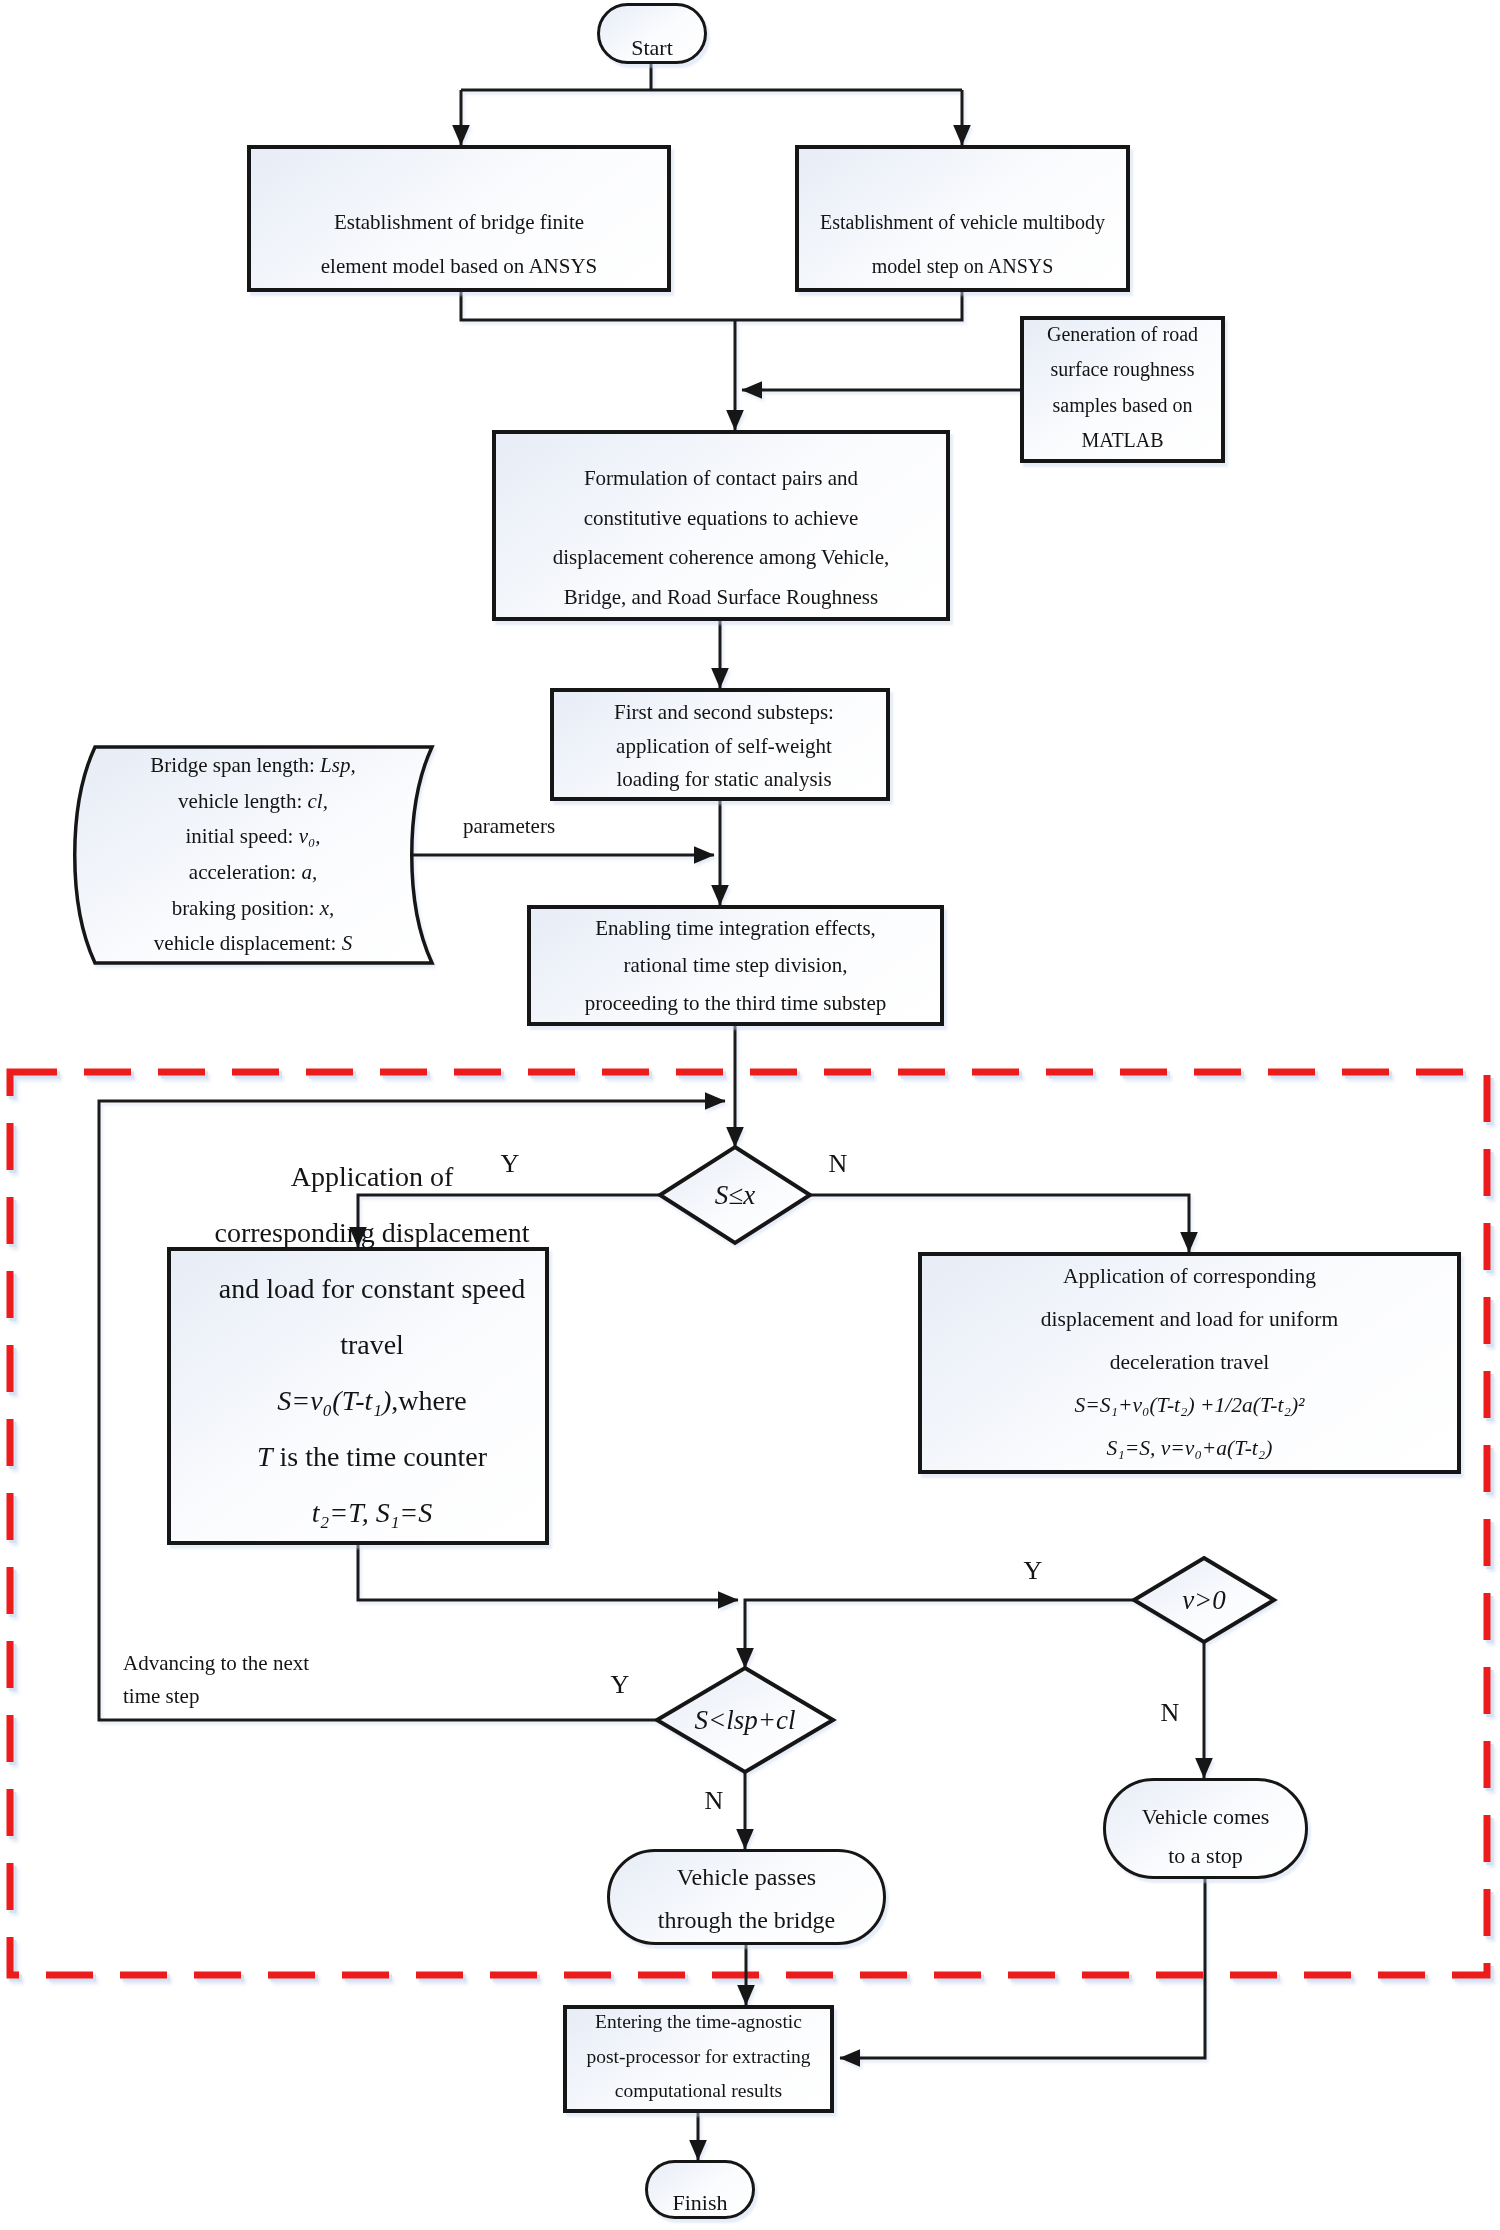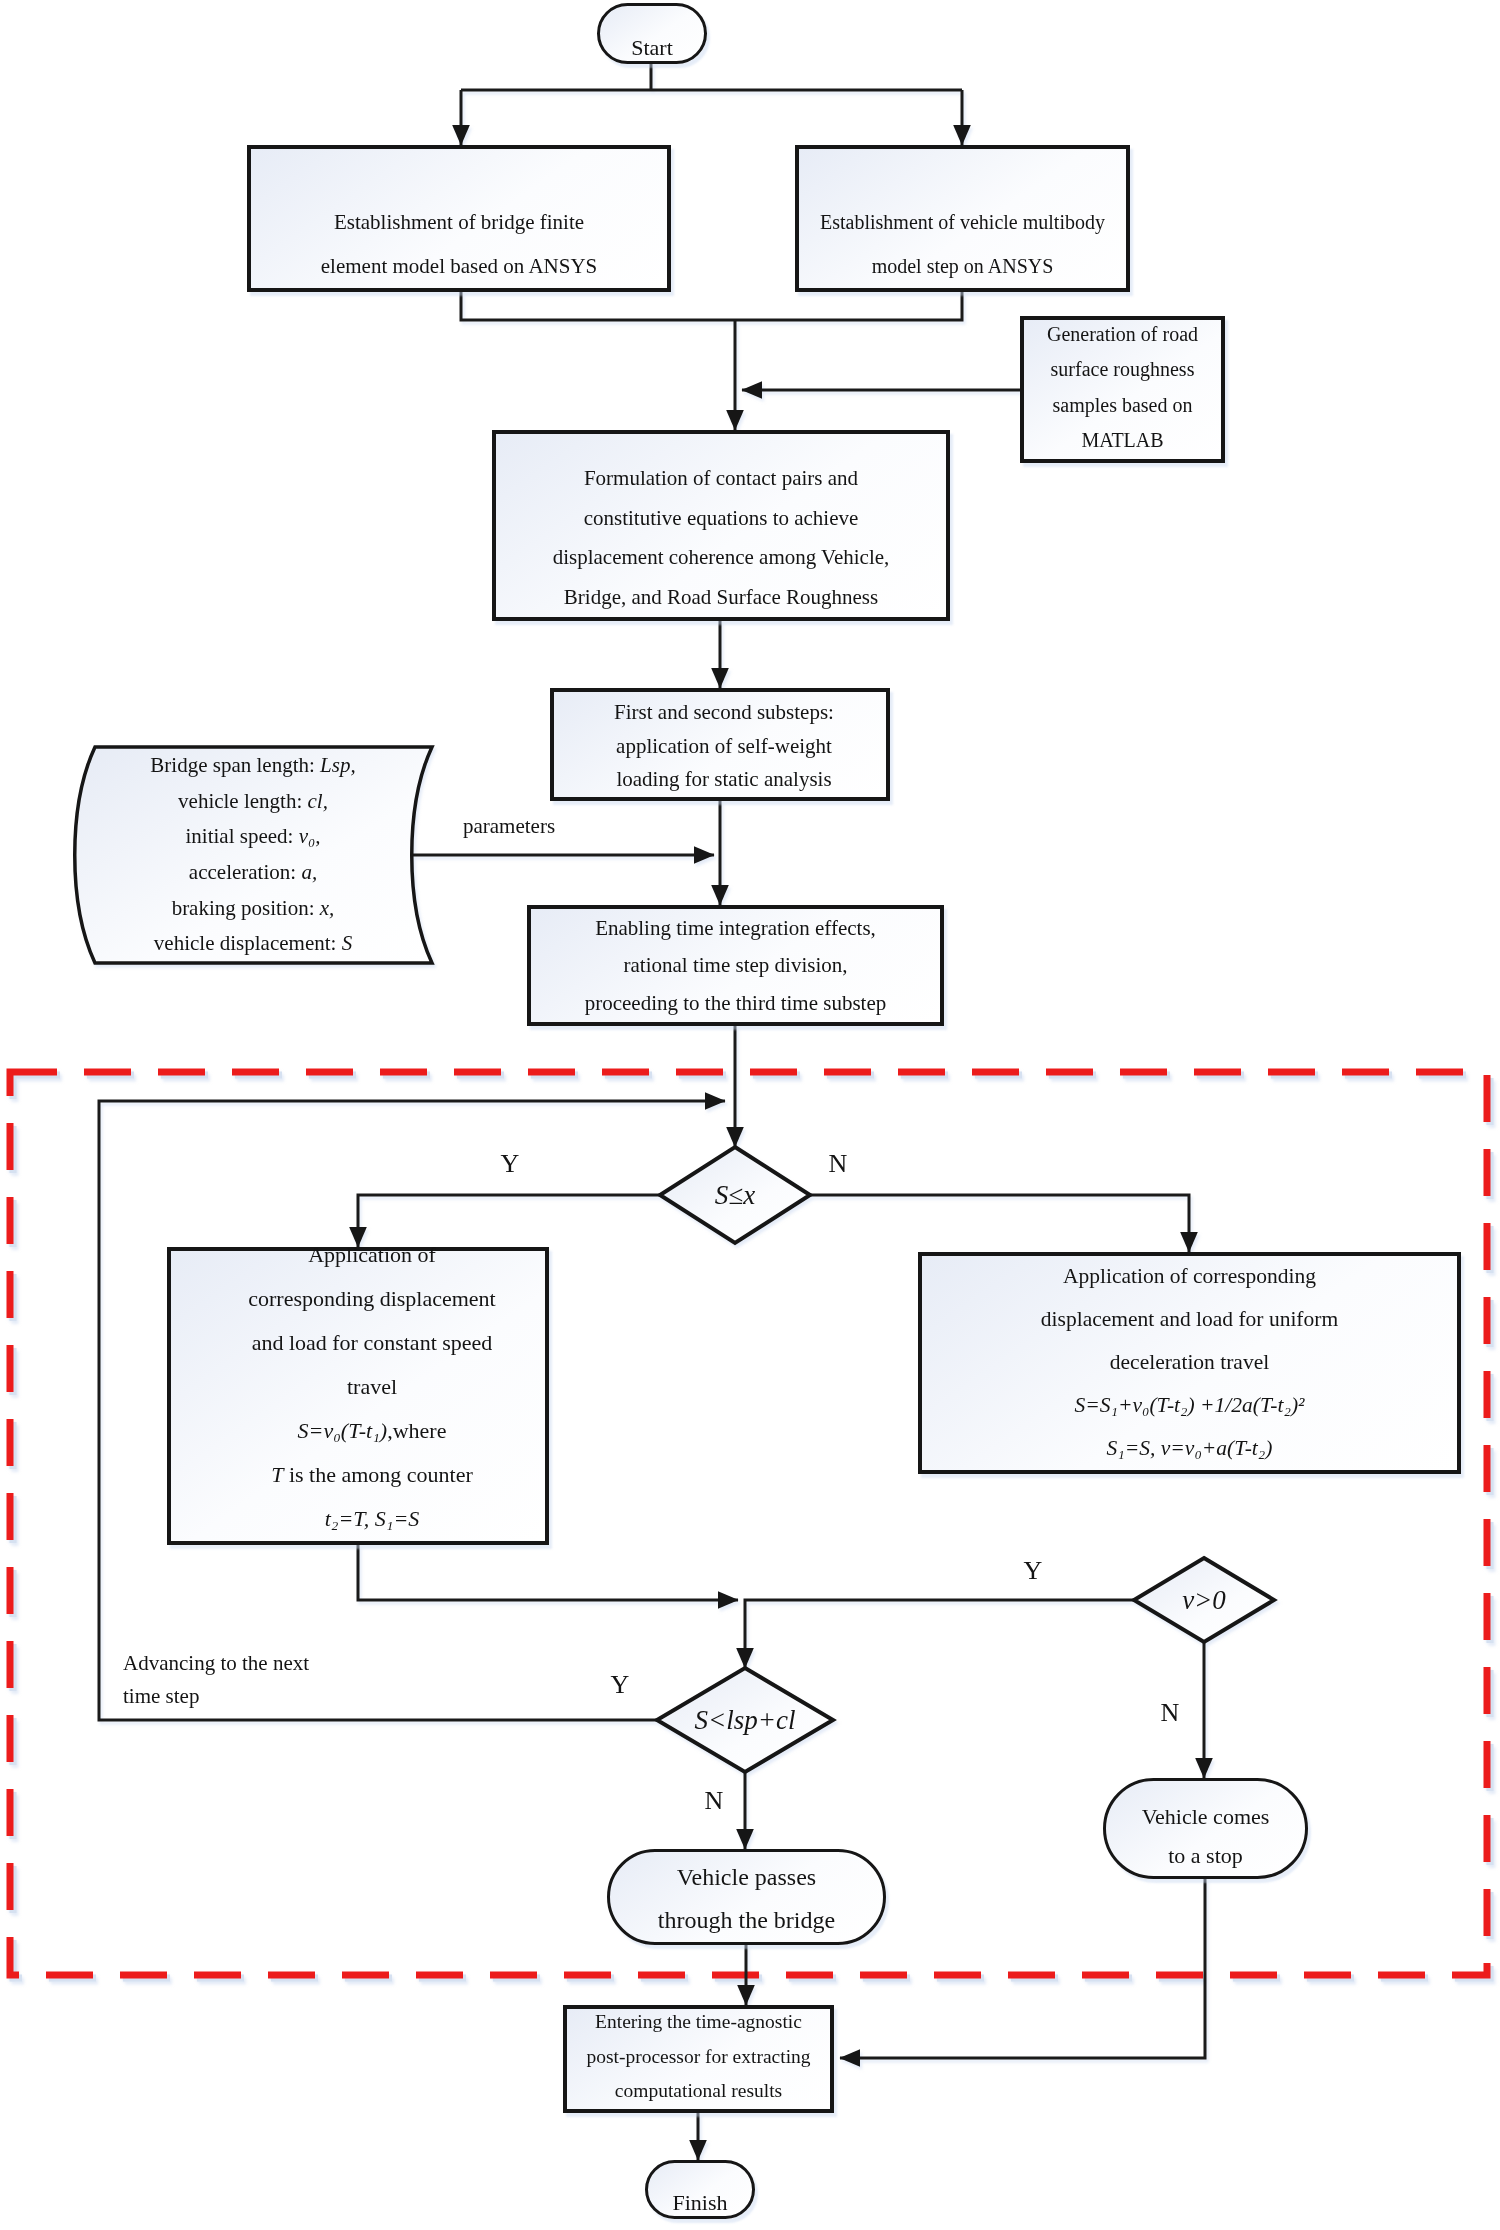--- a/index.html
+++ b/index.html
@@ -127,27 +127,27 @@
       <div><span>braking position: </span><span class="it">x,</span></div>
       <div><span>vehicle displacement: </span><span class="it">S</span></div>
     </div>
 
   <div class="node" style="left:527px;top:905px;width:417px;height:121px;font-size:21px;line-height:1.78;">
       <div><span>Enabling time integration effects,</span></div>
       <div><span>rational time step division,</span></div>
       <div><span>proceeding to the third time substep</span></div>
     </div>
 
-  <div class="node" style="left:167px;top:1247px;width:382px;height:298px;font-size:22px;line-height:2.0;padding-left:28px;">
+  <div class="node" style="left:167px;top:1247px;width:382px;height:298px;font-size:28px;line-height:2.0;padding-left:28px;">
       <div><span>Application of</span></div>
       <div><span>corresponding displacement</span></div>
       <div><span>and load for constant speed</span></div>
       <div><span>travel</span></div>
       <div><span class="it">S=v₀(T-t₁)</span><span>,where</span></div>
-      <div><span class="it">T</span><span> is the among counter</span></div>
+      <div><span class="it">T</span><span> is the time counter</span></div>
       <div><span class="it">t₂=T, S₁=S</span></div>
     </div>
 
   <div class="node" style="left:918px;top:1252px;width:543px;height:222px;font-size:21.5px;line-height:2.0;">
       <div><span>Application of corresponding</span></div>
       <div><span>displacement and load for uniform</span></div>
       <div><span>deceleration travel</span></div>
       <div><span class="it">S=S₁+v₀(T-t₂) +1/2a(T-t₂)²</span></div>
       <div><span class="it">S₁=S, v=v₀+a(T-t₂)</span></div>
     </div>

